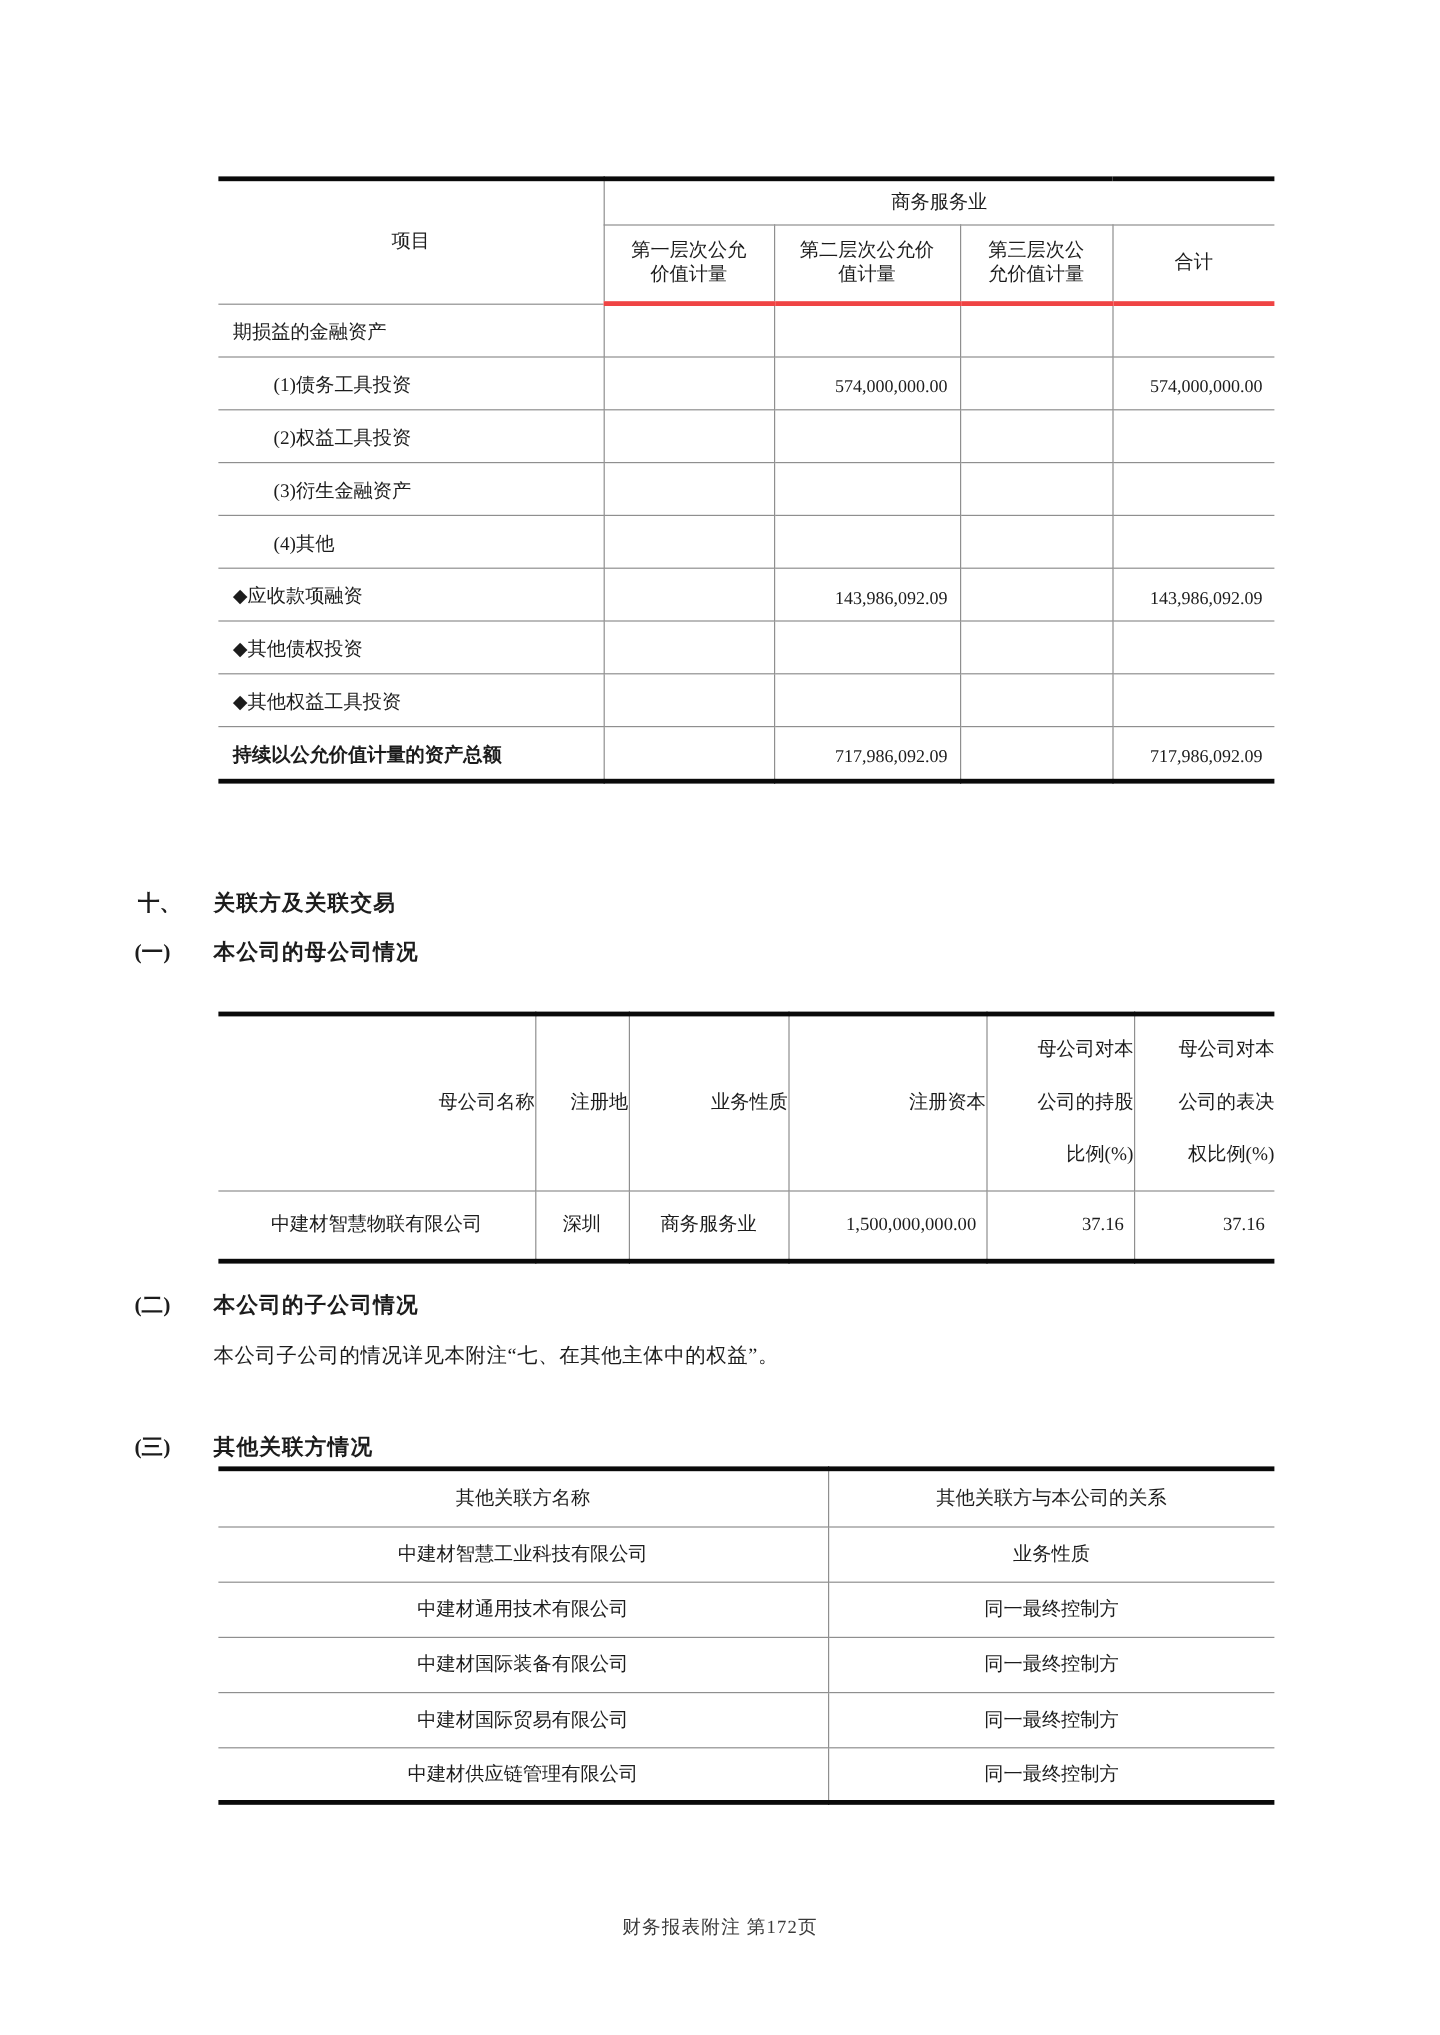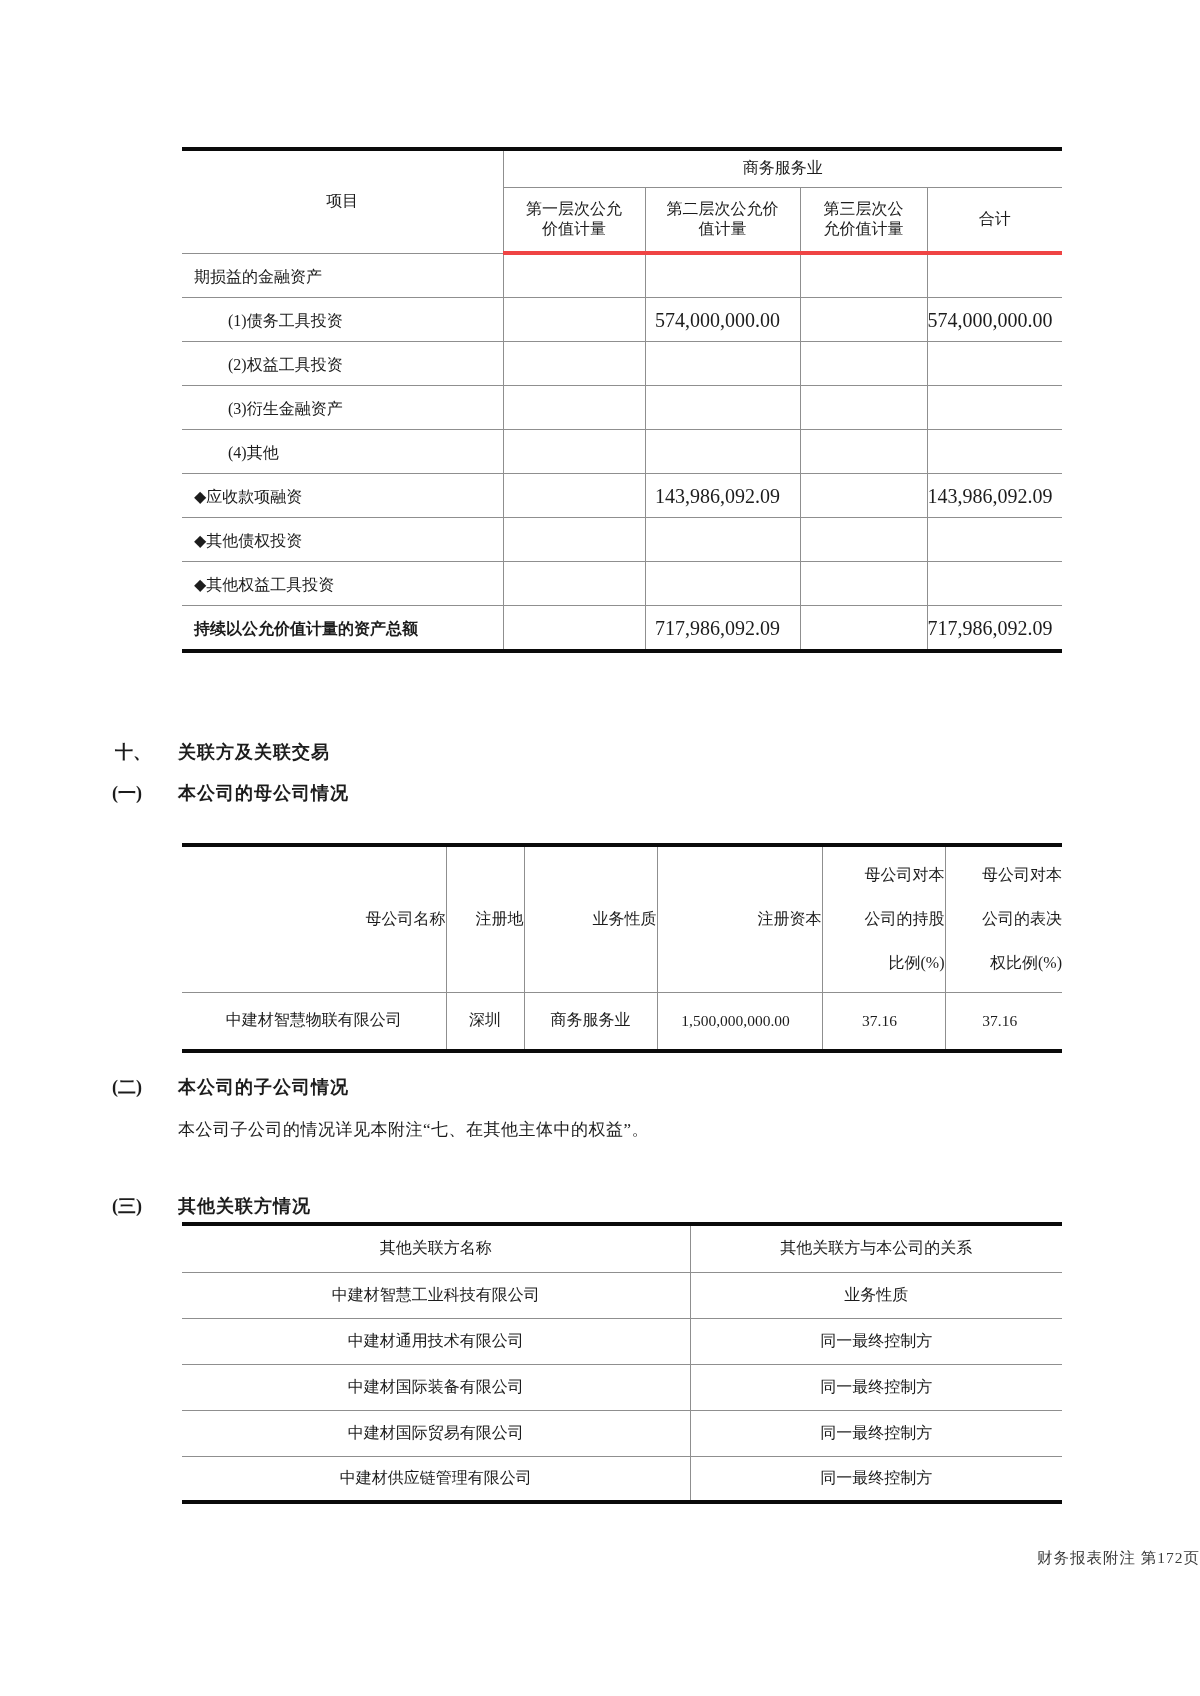--- a/index.html
+++ b/index.html
@@ -21,49 +21,49 @@
   .t1 th,.t1 td{border-right:1px solid #8f8f8f;}
   .t1 th:last-child,.t1 td:last-child{border-right:none;}
   .t1 thead th{text-align:center;vertical-align:middle;}
   .t1 .span-head{border-bottom:1px solid #8f8f8f;}
   .t1 thead tr.lvl th{border-bottom:4px solid #ef4444;white-space:pre-line;line-height:20px;margin-top:17px;}
   .t1 .c-item{border-bottom:1px solid #8f8f8f;}
   .t1 tbody td{border-bottom:1px solid #8f8f8f;vertical-align:bottom;padding-bottom:9px;}
   .t1 tbody tr:last-child td{border-bottom:none;}
   .t1 .lbl{text-align:left;padding-left:12px;}
   .t1 .ind{padding-left:46px;}
-  .t1 .num{text-align:center;padding-right:10px;font-size:20px;}
+  .t1 .num{text-align:right;padding-right:10px;font-size:15px;}
   .t1 .bold{font-weight:bold;}
 
   
   .heading{position:absolute;left:0;width:1100px;font-weight:bold;font-size:18px;}
   .heading .no{position:absolute;left:115px;}
   .heading .tt{position:absolute;left:178px;letter-spacing:1px;}
   .para{position:absolute;left:178px;font-size:17px;letter-spacing:0.5px;}
 
   
   .t2{left:182px;top:843px;width:880px;
       border-top:4px solid #0a0a0a;border-bottom:4px solid #0a0a0a;font-size:16px;}
   .t2 th,.t2 td{border-right:1px solid #8f8f8f;}
   .t2 th:last-child,.t2 td:last-child{border-right:none;}
   .t2 thead th{text-align:right;vertical-align:middle;border-bottom:1px solid #8f8f8f;
                white-space:pre-line;line-height:44px;}
   .t2 tbody td{vertical-align:middle;text-align:center;}
-  .t2 .num{text-align:center;padding-right:8px;font-size:15.5px;}
+  .t2 .num{text-align:right;padding-right:8px;font-size:15.5px;}
 
   
   .t3{left:182px;top:1222px;width:880px;
       border-top:4px solid #0a0a0a;border-bottom:4px solid #0a0a0a;font-size:16px;}
   .t3 th,.t3 td{border-right:1px solid #8f8f8f;text-align:center;vertical-align:middle;}
   .t3 th:last-child,.t3 td:last-child{border-right:none;}
   .t3 thead th{border-bottom:1px solid #8f8f8f;}
   .t3 tbody td{border-bottom:1px solid #8f8f8f;}
   .t3 tbody tr:last-child td{border-bottom:none;}
 
-  .footer{position:absolute;top:1548px;left:0;width:1200px;text-align:right;
+  .footer{position:absolute;top:1596px;left:0;width:1200px;text-align:center;
           font-size:15.5px;color:#3a3a3a;letter-spacing:1px;}
 </style>
 </head>
 <body>
 
 <div class="page">
 
   <table class="t1">
     <colgroup>
       <col style="width:321px">

